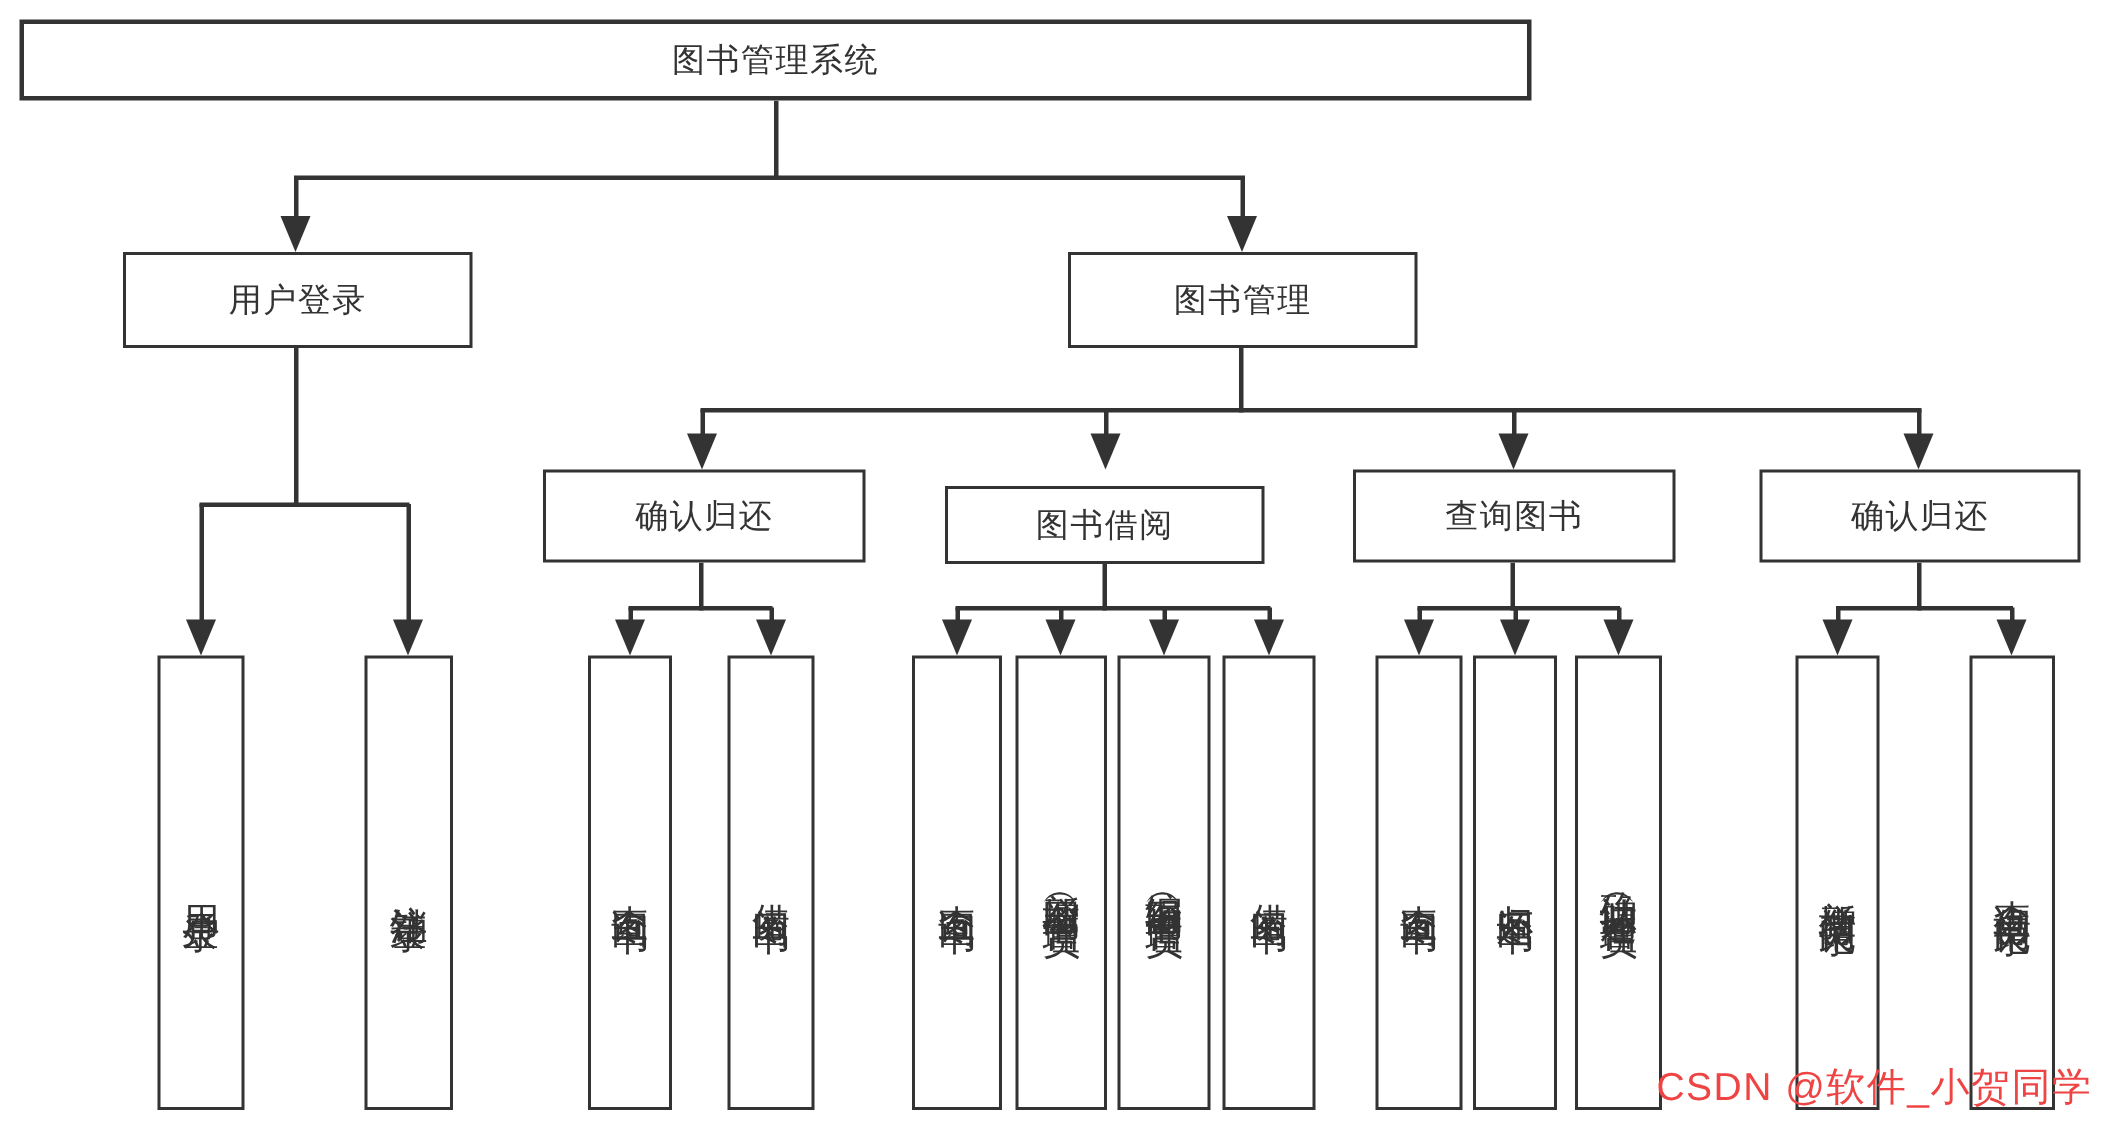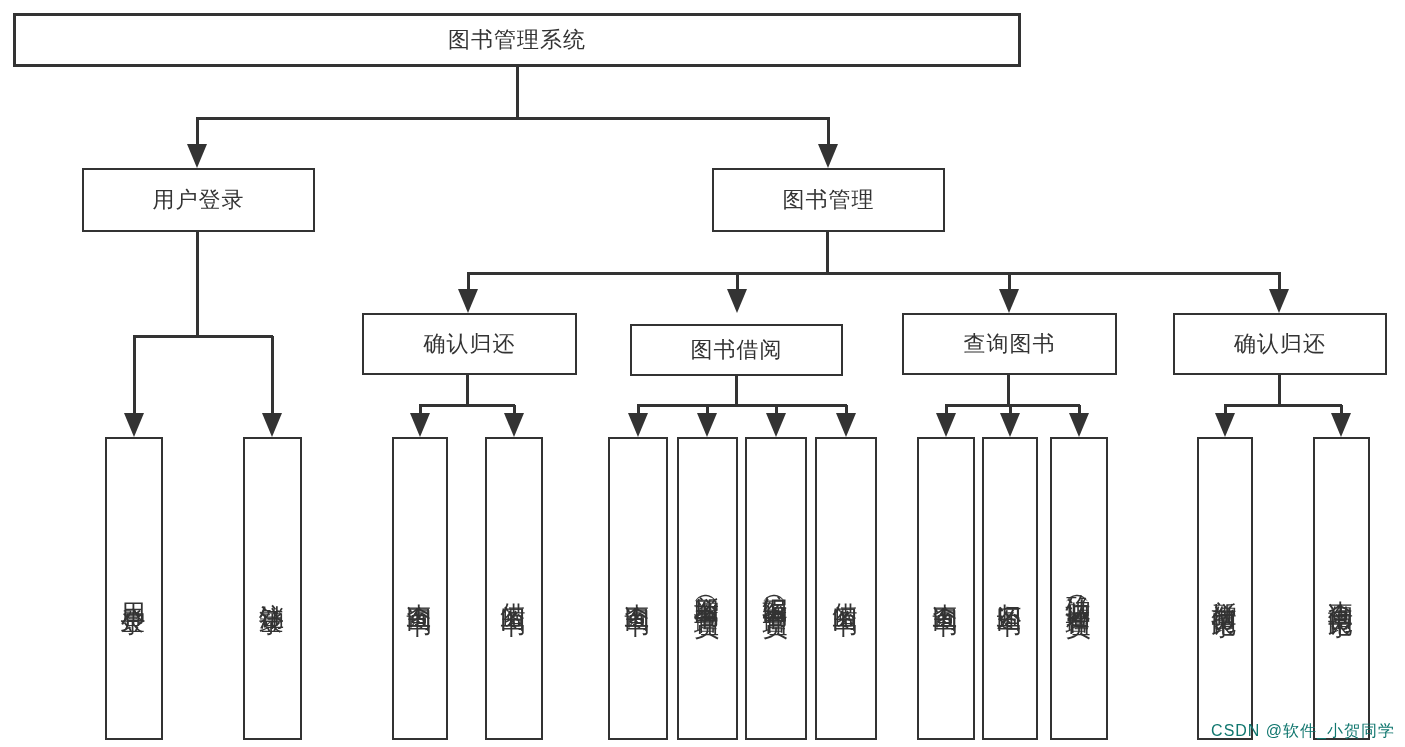--- a/index.html
+++ b/index.html
@@ -59,22 +59,22 @@
     height: 0;
     border-left: 10px solid transparent;
     border-right: 10px solid transparent;
     border-top: 24px solid #333333;
     z-index: 3;
   }
   .watermark {
     position: absolute;
     right: 10px;
     bottom: 5px;
-    font-size: 16px;
-    color: #0f766e;
+    font-size: 26px;
+    color: #ef4444;
     letter-spacing: 1px;
     z-index: 5;
   }
 </style>
 </head>
 <body>
 
 <div class="canvas">
 
   <div class="hbox root" style="left:13px; top:13px; width:1008px; height:54px;">图书管理系统</div>

